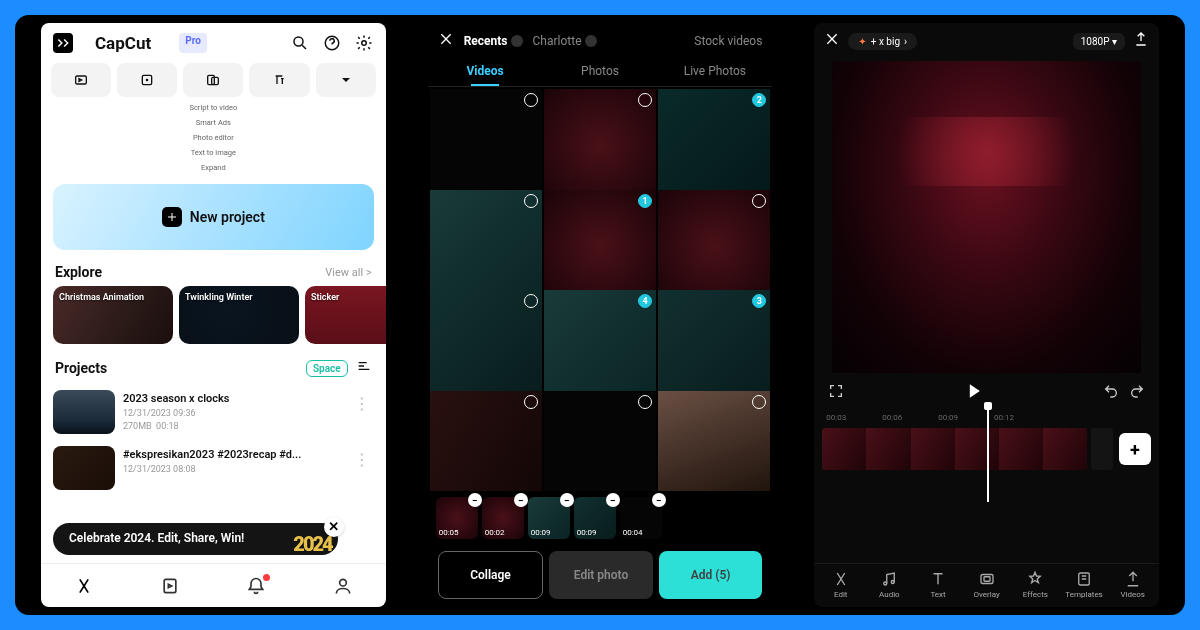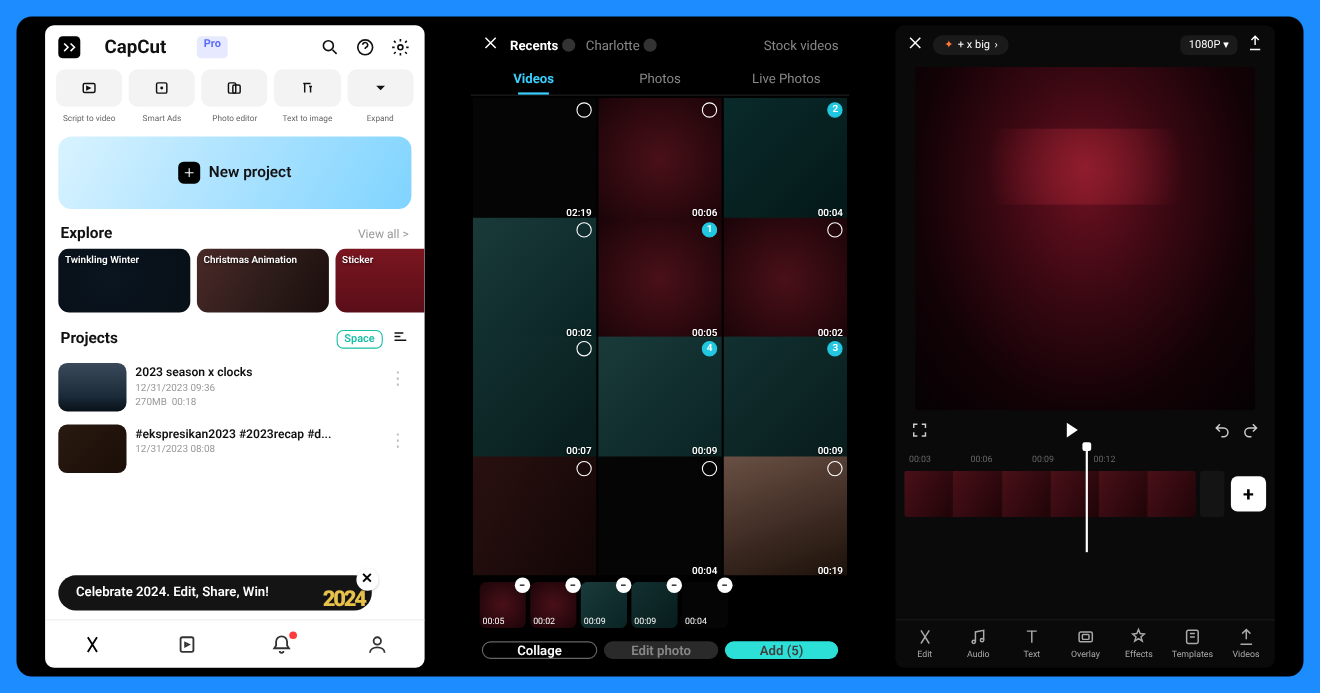--- a/index.html
+++ b/index.html
@@ -39,21 +39,21 @@
   .logo svg { width:14px; height:14px; }
   .app-name { font-weight:700; font-size:17px; }
   .pro-badge { margin-left:6px; font-size:10px; font-weight:700; color:#5b6bff; background:#e7eaff; padding:2px 6px; border-radius:4px; }
   .p1-header-icons { margin-left:auto; display:flex; gap:12px; }
   .hicon { width:20px; height:20px; display:flex; align-items:center; justify-content:center; }
   .hicon svg { width:18px; height:18px; stroke:#111; fill:none; stroke-width:2; }
   .toolrow { display:flex; padding:4px 10px; gap:6px; }
   .toolbtn { flex:1; background:#f3f3f3; border-radius:8px; height:34px; display:flex; align-items:center; justify-content:center; }
   .toolbtn svg { width:16px; height:16px; stroke:#111; fill:none; stroke-width:2; }
   .toolbtn.expand svg { fill:#111; stroke:none; }
-  .tool-labels { display:flex; padding:2px 10px 8px; gap:6px; }
+  .tool-labels { display:flex; padding:2px 10px 8px; gap:6px;flex-direction:column; }
   .tool-label { flex:1; font-size:7.5px; color:#666; text-align:center; }
   .newproject {
     margin:4px 12px 10px; height:66px; border-radius:12px;
     background: linear-gradient(120deg,#d9f3ff 0%,#abe2ff 50%,#7fd4ff 100%);
     display:flex; align-items:center; justify-content:center; gap:8px;
     font-size:14px; font-weight:600;
   }
   .newproject .plus { width:20px; height:20px; background:#000; border-radius:5px; display:flex; align-items:center; justify-content:center; }
   .newproject .plus svg { width:12px; height:12px; fill:#fff; }
   .section-head { display:flex; align-items:center; padding:4px 14px 6px;gap:32px; }
@@ -113,21 +113,21 @@
   .v-teal { background: linear-gradient(135deg,#0a2a2a,#041818); }
   .v-crowd { background: linear-gradient(135deg,#1a3a3a 0%,#0a2424 100%); }
   .v-crowd2 { background: linear-gradient(135deg,#123030,#081c1c); }
   .v-warm { background: linear-gradient(120deg,#2a1010,#120606); }
   .v-face { background: linear-gradient(160deg,#6a5044 0%,#3a2820 60%, #1a1008 100%); }
   .tray { display:flex; gap:4px; padding:6px 8px; overflow:hidden; }
   .tray-item { position:relative; width:42px; height:42px; border-radius:6px; flex-shrink:0; }
   .tray-item .rm { position:absolute; top:-4px; right:-4px; width:14px; height:14px; border-radius:50%; background:#fff; color:#000; font-size:10px; display:flex; align-items:center; justify-content:center; font-weight:700; }
   .tray-item .td { position:absolute; left:3px; bottom:2px; font-size:8px; }
   .p2-actions { display:flex; gap:6px; padding:6px 10px 8px; }
-  .p2-btn { flex:1; height:16px; border-radius:8px; display:flex; align-items:center; justify-content:center; font-size:12px; font-weight:600; }
+  .p2-btn { flex:1; height:48px; border-radius:8px; display:flex; align-items:center; justify-content:center; font-size:12px; font-weight:600; }
   .btn-outline { border:1px solid #666; color:#fff; }
   .btn-dim { background:#2a2a2a; color:#888; }
   .btn-primary { background:#2ce0d8; color:#404040; }
 
   
   .p3 { background:#0a0a0a; color:#fff; }
   .p3-top { display:flex; align-items:center; gap:8px; padding:8px 10px 4px; }
   .p3-top .x svg { width:16px; height:16px; stroke:#fff; stroke-width:2; }
   .p3-title-pill { flex:0 0 auto; background:#1a1a1a; border-radius:10px; padding:3px 10px; font-size:10px; display:flex; align-items:center; gap:4px; }
   .p3-title-pill .spark { color:#ff7a3a; }
@@ -235,25 +235,25 @@
           </svg>
         </span>
       <span>New project</span>
     </div>
 
     <div class="section-head">
       <span class="section-title">Explore</span>
       <span class="viewall">View all  &gt;</span>
     </div>
     <div class="explore-row">
+      <div class="explore-card ec2">
+          <span class="ec-label">Christmas Animation</span>
+        </div>
       <div class="explore-card ec1">
           <span class="ec-label">Twinkling Winter</span>
-        </div>
-      <div class="explore-card ec2">
-          <span class="ec-label">Christmas Animation</span>
         </div>
       <div class="explore-card ec3">
           <span class="ec-label">Sticker</span>
         </div>
     </div>
 
     <div class="section-head">
       <span class="section-title">Projects</span>
       <div class="space-action">
         <span class="space-badge">Space</span>

